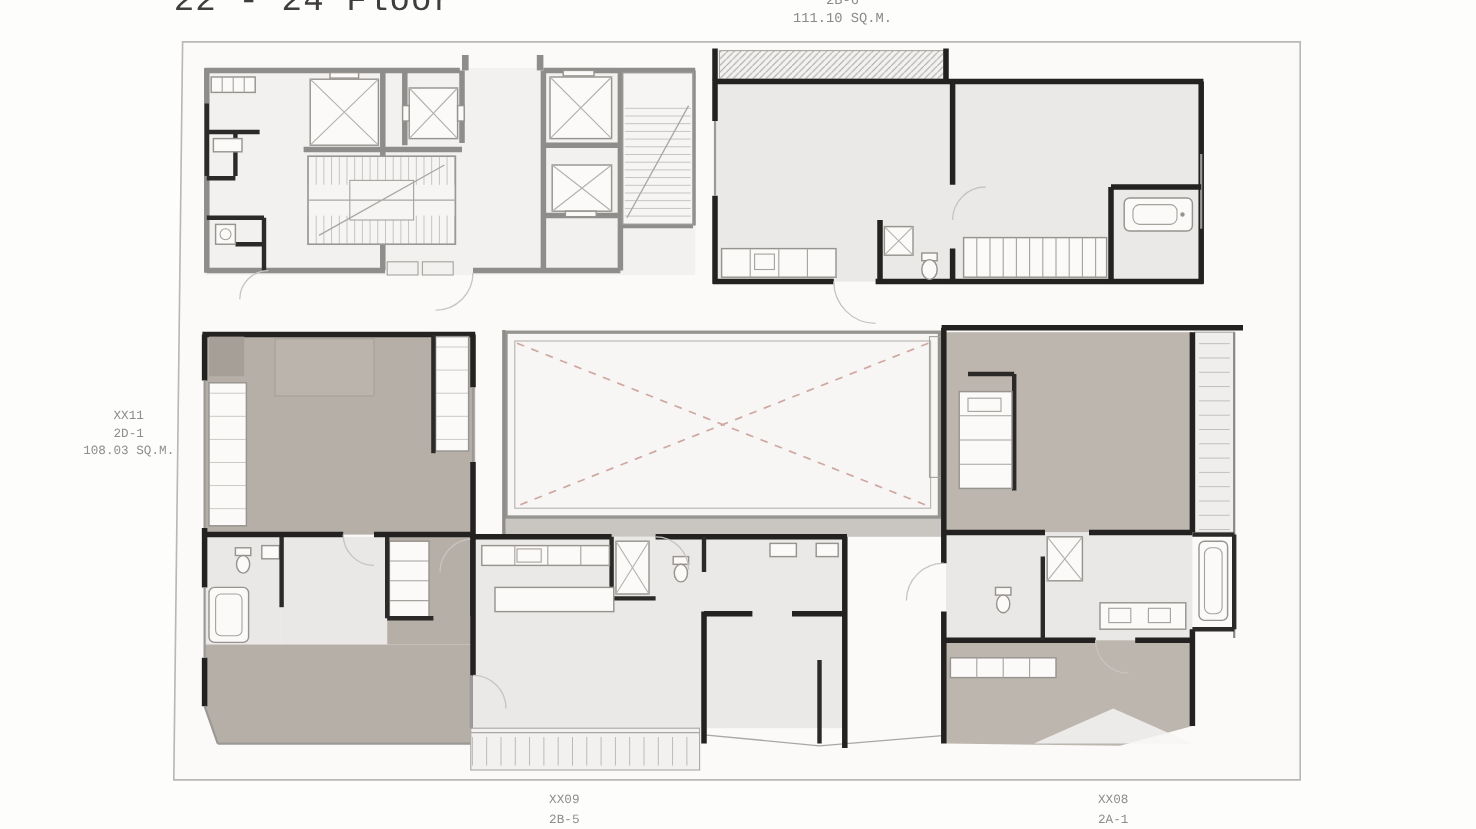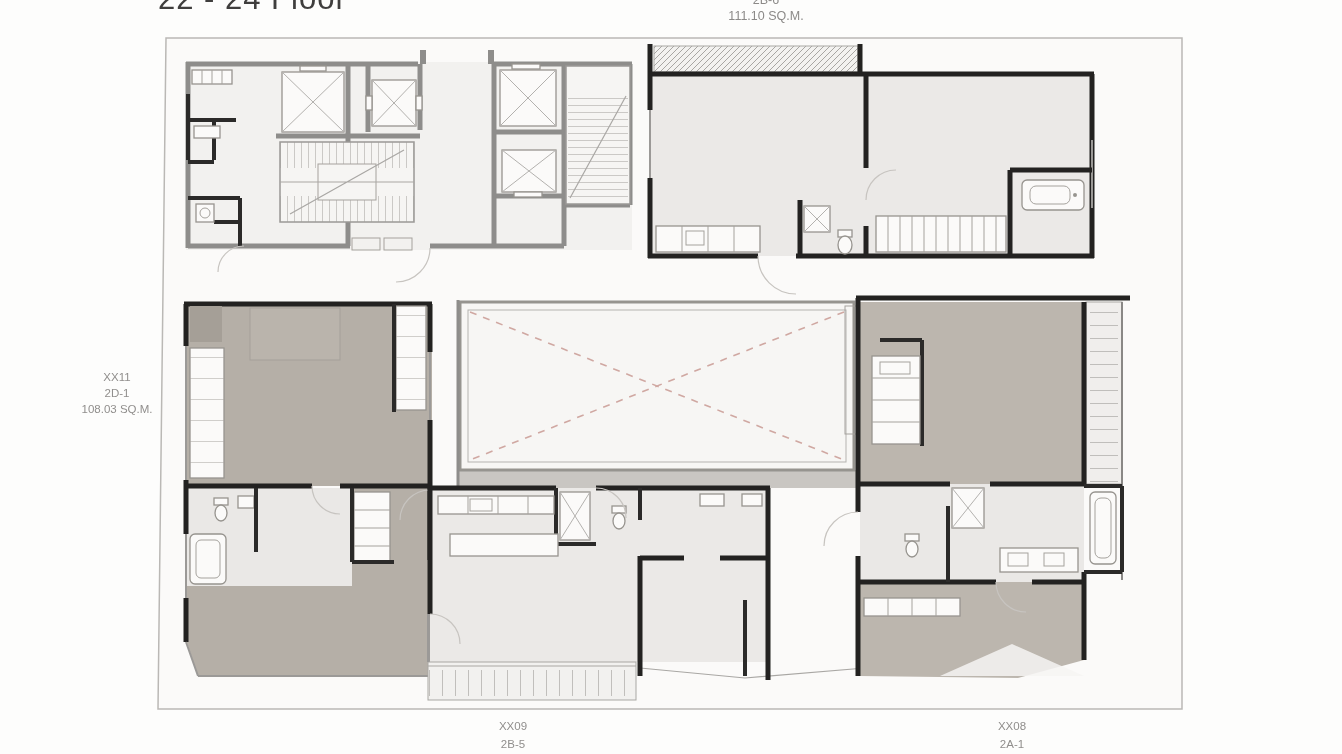--- a/index.html
+++ b/index.html
@@ -1,17 +1,17 @@
 <!DOCTYPE html>
 <html><head>
 <meta charset="utf-8">
 <style>
   html,body{margin:0;padding:0;background:#fdfdfc;overflow:hidden;}
   .stage{position:relative;width:1342px;height:754px;background:#fdfdfc;
-         font-family:Liberation Sans, sans-serif;}
+         font-family:Liberation Mono, monospace;}
   svg{position:absolute;left:0;top:0;}
   
   .wb  {stroke:#232221;stroke-width:5;fill:none;stroke-linecap:butt;}
   .wb4 {stroke:#2b2a29;stroke-width:4;fill:none;}
   .wg  {stroke:#8e8d8b;stroke-width:5;fill:none;}
   .wg3 {stroke:#8e8d8b;stroke-width:3;fill:none;}
   .win {stroke:#9b9997;stroke-width:2;fill:none;}
   .thin{stroke:#a9a7a4;stroke-width:1.2;fill:none;}
   .fx  {stroke:#97948f;stroke-width:1.3;fill:#fbfaf9;}
   .fxl {stroke:#a5a29d;stroke-width:1;fill:none;}

